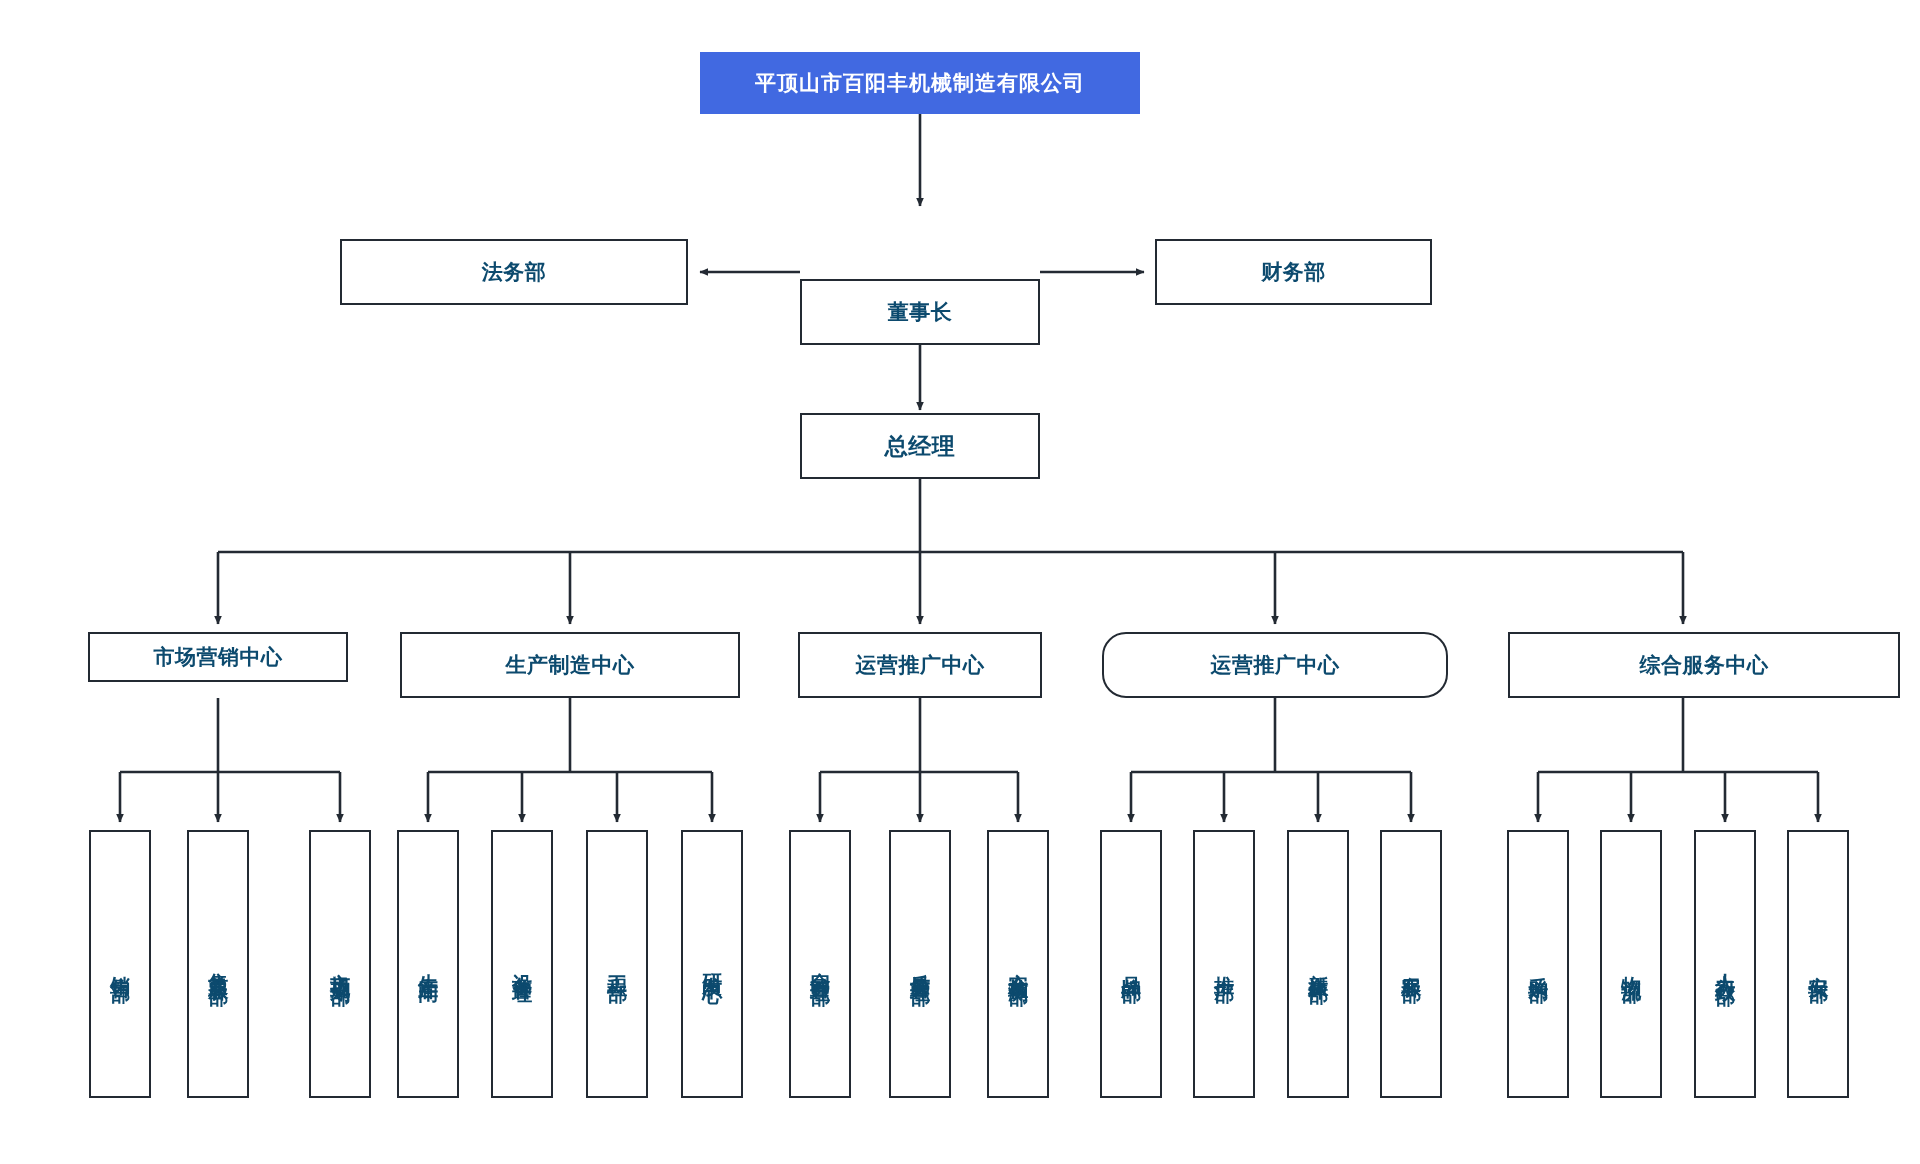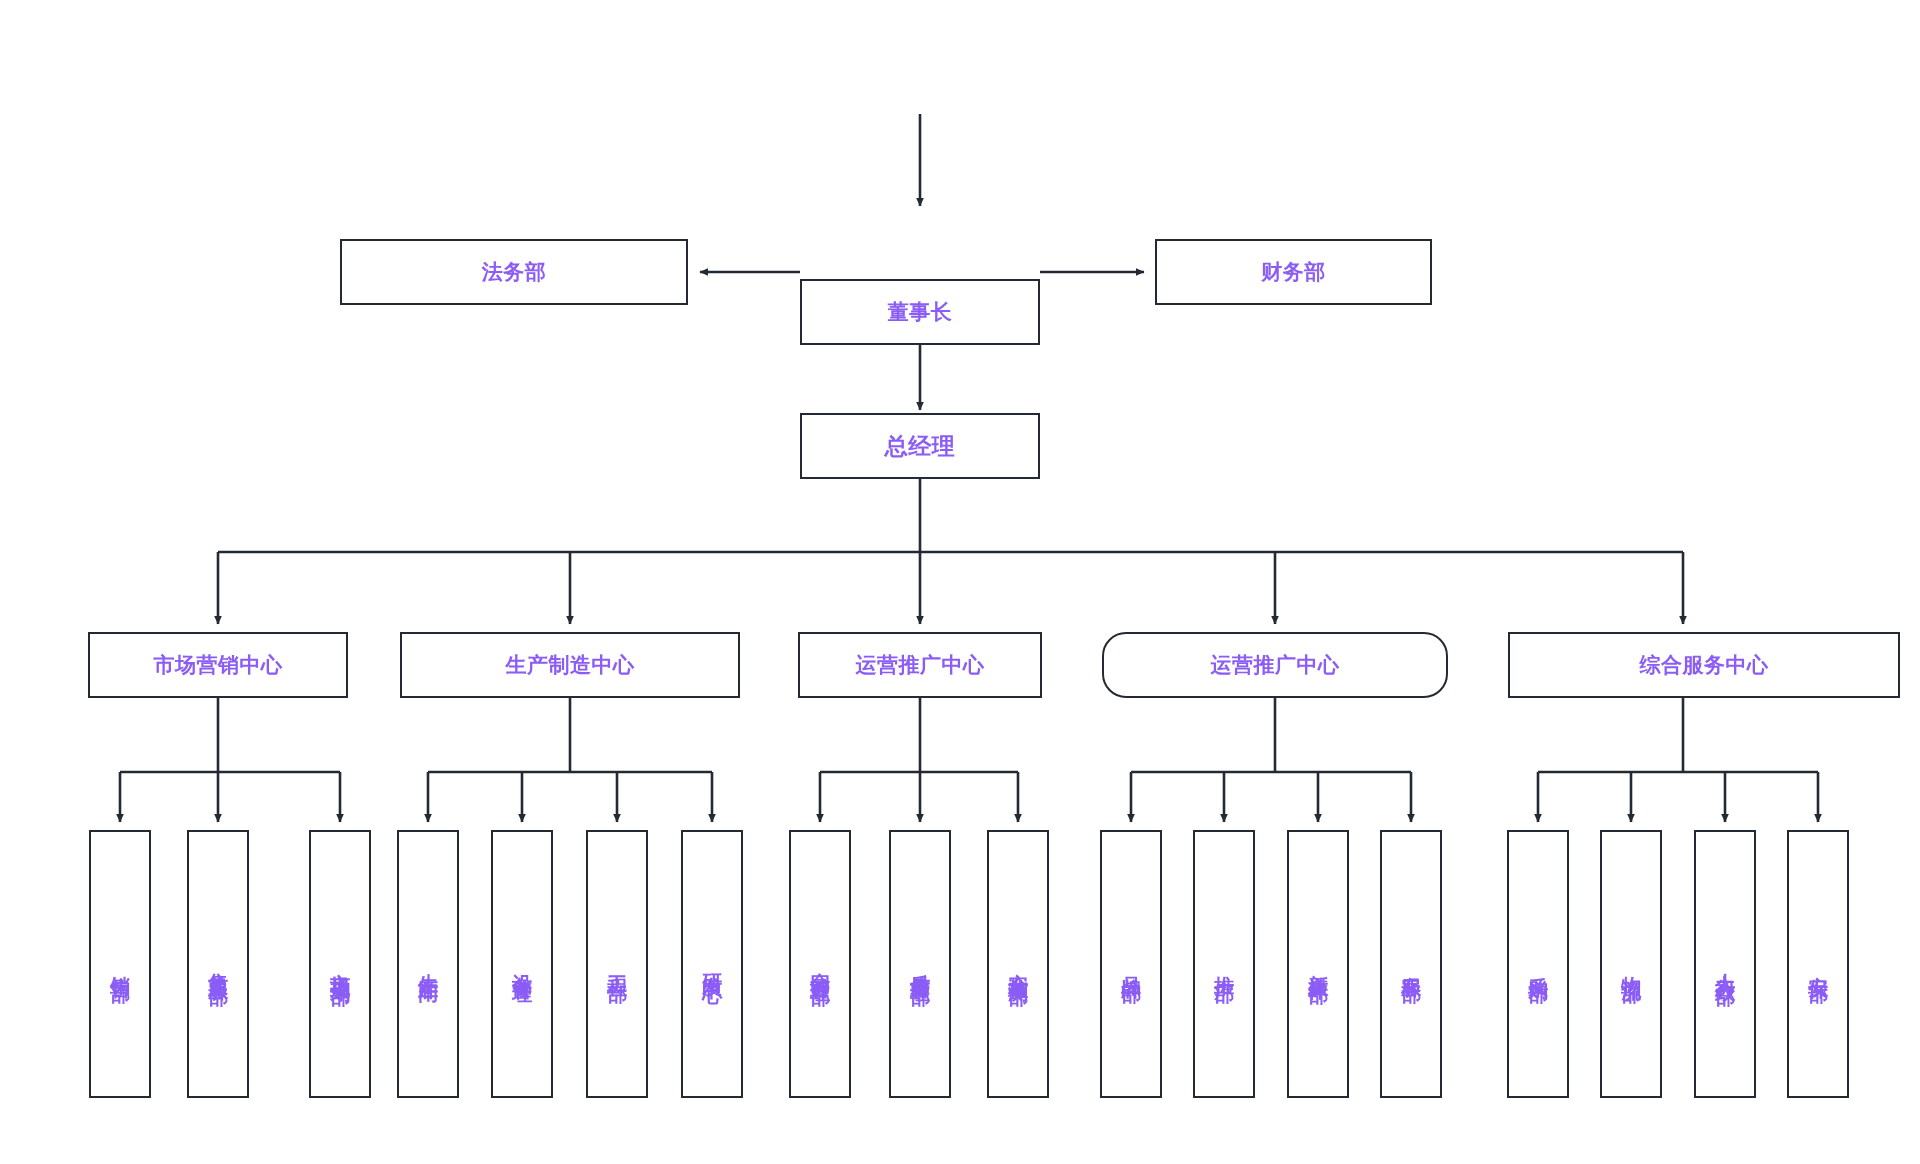--- a/index.html
+++ b/index.html
@@ -12,21 +12,21 @@
   svg#wires{position:absolute;left:0;top:0;width:1920px;height:1164px;pointer-events:none;}
 
   .node{
     position:absolute;
     box-sizing:border-box;
     border:2.5px solid #232a33;
     background:#ffffff;
     display:flex;
     align-items:center;
     justify-content:center;
-    color:#8b5cf6;
+    color:#0c4a6e;
     font-weight:bold;
     letter-spacing:.5px;
   }
   .node.root{
     background:#4169e1;
     border-color:#4169e1;
     color:#ffffff;
     font-size:21px;
     letter-spacing:1px;
   }
@@ -110,38 +110,41 @@
 
       <path d="M1683,698 L1683,772"></path>
       <path d="M1538,772 L1818,772"></path>
       <path d="M1538,772 L1538,822" marker-end="url(#arrow)"></path>
       <path d="M1631,772 L1631,822" marker-end="url(#arrow)"></path>
       <path d="M1725,772 L1725,822" marker-end="url(#arrow)"></path>
       <path d="M1818,772 L1818,822" marker-end="url(#arrow)"></path>
     </g>
   </svg>
 
+  <div class="node root" style="left:700px;top:52px;width:440px;height:62px;">
+    <span>平顶山市百阳丰机械制造有限公司</span>
+  </div>
 
   <div class="node lvl2" style="left:340px;top:239px;width:348px;height:66px;">
     <span>法务部</span>
   </div>
 
   <div class="node lvl2" style="left:800px;top:239px;width:240px;height:66px;margin-top:40px;">
     <span>董事长</span>
   </div>
 
   <div class="node lvl2" style="left:1155px;top:239px;width:277px;height:66px;">
     <span>财务部</span>
   </div>
 
   <div class="node lvl3" style="left:800px;top:413px;width:240px;height:66px;">
     <span>总经理</span>
   </div>
 
-  <div class="node center" style="left:88px;top:632px;width:260px;height:66px;">
+  <div class="node center" style="left:88px;top:632px;width:260px;height:50px;">
     <span>市场营销中心</span>
   </div>
   <div class="node center" style="left:400px;top:632px;width:340px;height:66px;">
     <span>生产制造中心</span>
   </div>
   <div class="node center" style="left:798px;top:632px;width:244px;height:66px;">
     <span>运营推广中心</span>
   </div>
   <div class="node center" style="left:1102px;top:632px;width:346px;height:66px;border-radius:24px;">
     <span>运营推广中心</span>

